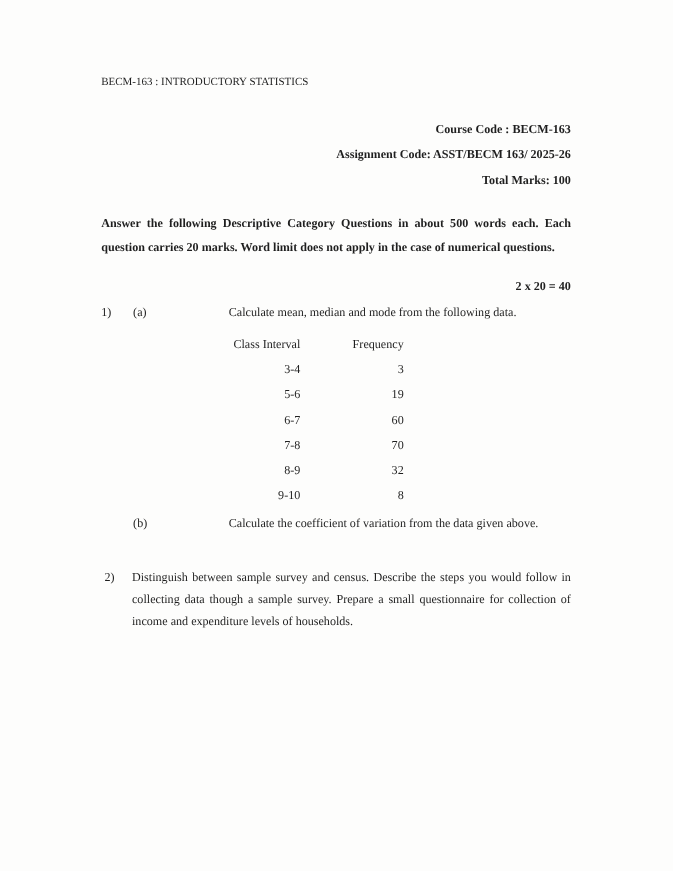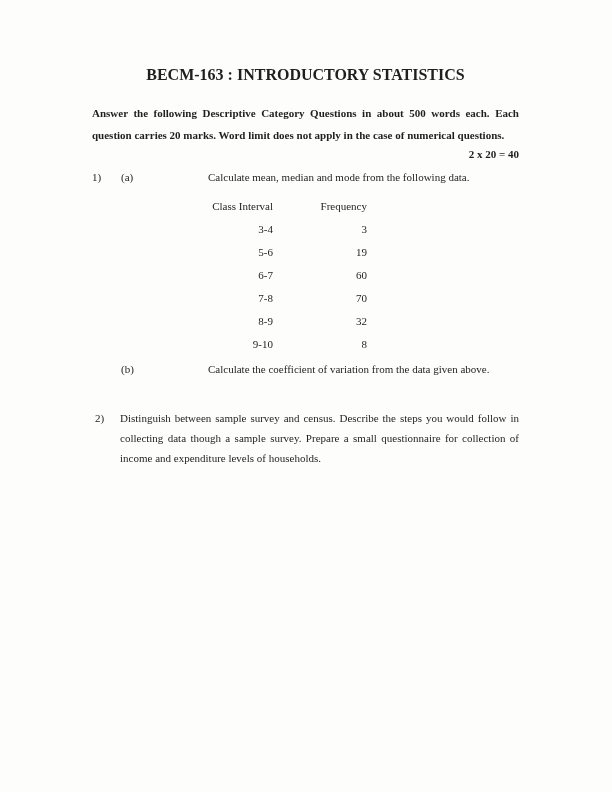--- a/index.html
+++ b/index.html
@@ -14,23 +14,23 @@
     margin: 0 auto;
     background: #fdfdfc;
     box-sizing: border-box;
     padding: 68px 93px 0 92px;
     font-family: "Liberation Serif", "DejaVu Serif", serif;
     font-size: 11px;
     color: #1f1f1f;
     overflow: hidden;
   }
   .doc-title {
-    text-align: center;
-    font-weight: bold;
-    font-size: 16px;
+    text-align: left;
+    font-weight: normal;
+    font-size: 10px;
     line-height: 14px;
   }
   .meta-block {
     margin-top: 29px;
     text-align: right;
     font-weight: bold;
   }
   .meta-line {
     line-height: 15px;
   }
@@ -46,21 +46,21 @@
   .instructions {
     margin-top: 20px;
     font-weight: bold;
     text-align: justify;
     line-height: 22px;
   }
   .marks-note {
     text-align: right;
     font-weight: bold;
     line-height: 15px;
-    margin-top: 1px;
+    margin-top: 18px;
   }
   .q-row {
     display: flex;
     align-items: flex-start;
     line-height: 15px;
   }
   .q1-row {
     margin-top: 8px;
   }
   .q-num {
@@ -109,20 +109,25 @@
     line-height: 20px;
   }
 </style>
 </head>
 <body>
 
 <div class="page">
 
   <div class="doc-title">BECM-163 : INTRODUCTORY STATISTICS</div>
 
+  <div class="meta-block">
+    <div class="meta-line">Course Code : BECM-163</div>
+    <div class="meta-line">Assignment Code: ASST/BECM 163/ 2025-26</div>
+    <div class="meta-line">Total Marks: 100</div>
+  </div>
 
 
   <div class="instructions">Answer the following Descriptive Category Questions in about 500 words each. Each question carries 20 marks. Word limit does not apply in the case of numerical questions.</div>
 
   <div class="marks-note">2 x 20 = 40</div>
 
   <div class="q-row q1-row">
     <span class="q-num">1)</span>
     <span class="q-part-label">(a)</span>
     <span class="q-part-text">Calculate mean, median and mode from the following data.</span>

